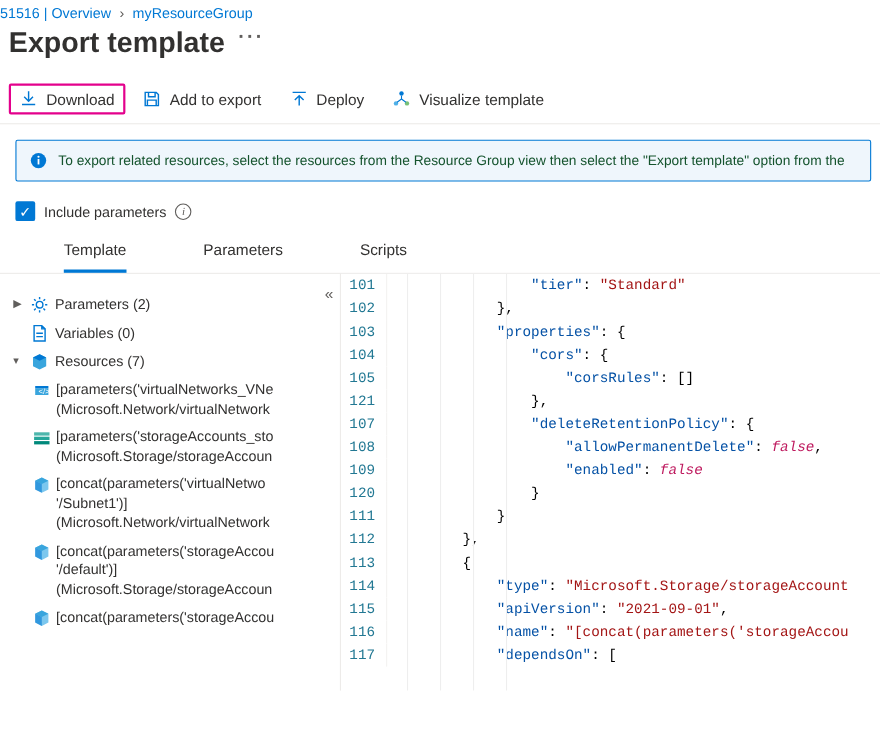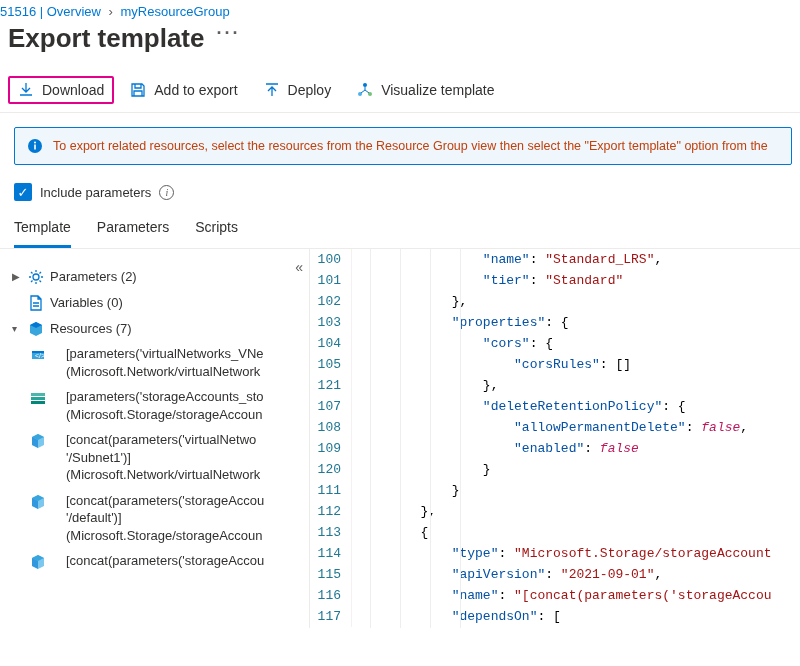--- a/index.html
+++ b/index.html
@@ -16,41 +16,41 @@
   .breadcrumb { padding: 4px 8px 2px 0; font-size: 13px; color: #0078d4; }
   .breadcrumb .sep { color: #605e5c; margin: 0 4px; }
   h1.page-title { font-size: 26px; font-weight: 600; margin: 2px 0 18px 8px; display: flex; align-items: flex-start; gap: 12px; }
   .more-dots { color: #605e5c; font-size: 18px; letter-spacing: 2px; cursor: pointer; }
 
   .toolbar { display: flex; align-items: center; gap: 6px; border-bottom: 1px solid #edebe9; padding: 4px 8px 8px 8px; }
   .tbtn { display: flex; align-items: center; gap: 8px; padding: 6px 10px; border-radius: 2px; cursor: pointer; font-size: 14px; color: #323130; }
   .tbtn svg { width: 16px; height: 16px; }
   .tbtn.highlight { border: 2px solid #e3008c; padding: 4px 8px; }
 
-  .info-bar { margin: 14px 8px 14px 14px; border: 1px solid #0078d4; background: #eff6fc; padding: 10px 12px; display: flex; align-items: center; gap: 10px; font-size: 12.5px; color: #c2410c; border-radius: 2px; overflow: hidden; white-space: nowrap; }
+  .info-bar { margin: 14px 8px 14px 14px; border: 1px solid #0078d4; background: #eff6fc; padding: 10px 12px; display: flex; align-items: center; gap: 10px; font-size: 12.5px; color: #14532d; border-radius: 2px; overflow: hidden; white-space: nowrap; }
   .info-bar svg { flex: none; width: 16px; height: 16px; }
 
   .include-row { display: flex; align-items: center; gap: 8px; padding: 4px 14px 10px 14px; font-size: 13px; }
   .chk { width: 18px; height: 18px; background: #0078d4; border-radius: 2px; display: flex; align-items: center; justify-content: center; color: #fff; font-size: 13px; }
   .info-o { width: 15px; height: 15px; border: 1px solid #605e5c; border-radius: 50%; display: flex; align-items: center; justify-content: center; font-size: 10px; color: #605e5c; font-style: italic; font-family: Georgia, serif; }
 
   .tabs-row { display: flex; gap: 26px; padding: 0 14px; border-bottom: 0; font-size: 14px; }
-  .tab { padding: 8px 0 10px 0; cursor: pointer; color: #323130; }
+  .tab { padding: 8px 0 10px 0; cursor: pointer; color: #323130; margin-left: 44px; }
   .tab.active { border-bottom: 3px solid #0078d4; font-weight: 400; color: #323130; }
 
   .content { display: flex; border-top: 1px solid #edebe9; height: 380px; }
   .tree-pane { width: 310px; border-right: 1px solid #edebe9; position: relative; overflow: hidden; padding-top: 14px; }
   .collapse-handle { position: absolute; top: 10px; right: 6px; color: #605e5c; font-size: 14px; cursor: pointer; }
 
   .tree { padding-left: 10px; font-size: 13px; }
   .tree-node { display: flex; align-items: center; gap: 6px; padding: 4px 2px; cursor: pointer; }
   .tree-node .caret { width: 10px; color: #605e5c; font-size: 10px; }
   .tree-node .label { white-space: nowrap; overflow: hidden; text-overflow: clip; }
   .tree-sub { margin-left: 20px; }
-  .tree-sub .res-item { display: flex; gap: 20px; padding: 4px 0; align-items: flex-start; }
+  .tree-sub .res-item { display: flex; gap: 5px; padding: 4px 0; align-items: flex-start; }
   .res-item .res-text { font-size: 13px; line-height: 1.35; }
   .res-item .res-text .ln { white-space: nowrap; overflow: hidden; }
   .res-icon { width: 16px; height: 16px; flex: none; margin-top: 2px; }
 
   
   .ico-gear { color: #0078d4; }
   .ico-doc { color: #0078d4; }
   .ico-cube { color: #0078d4; }
 
   .code-pane { flex: 1; background: #fff; position: relative; font-family: Consolas, "Courier New", monospace; font-size: 13px; line-height: 21px; overflow: hidden; }
@@ -218,24 +218,20 @@
     </div>
   </div>
 
   <div class="code-pane">
     <div class="gutter-lines gl1"></div>
     <div class="gutter-lines gl2"></div>
     <div class="gutter-lines gl3"></div>
     <div class="gutter-lines gl4"></div>
     <div id="code-lines">
         <div class="code-row">
-          <div class="ln-num">100</div>
-          <div class="ln-code">                <span class="tok-key">"name"</span><span class="tok-pun">: </span><span class="tok-str">"Standard_LRS"</span><span class="tok-pun">,</span></div>
-        </div>
-        <div class="code-row">
           <div class="ln-num">101</div>
           <div class="ln-code">                <span class="tok-key">"tier"</span><span class="tok-pun">: </span><span class="tok-str">"Standard"</span></div>
         </div>
         <div class="code-row">
           <div class="ln-num">102</div>
           <div class="ln-code">            <span class="tok-pun">},</span></div>
         </div>
         <div class="code-row">
           <div class="ln-num">103</div>
           <div class="ln-code">            <span class="tok-key">"properties"</span><span class="tok-pun">: {</span></div>

